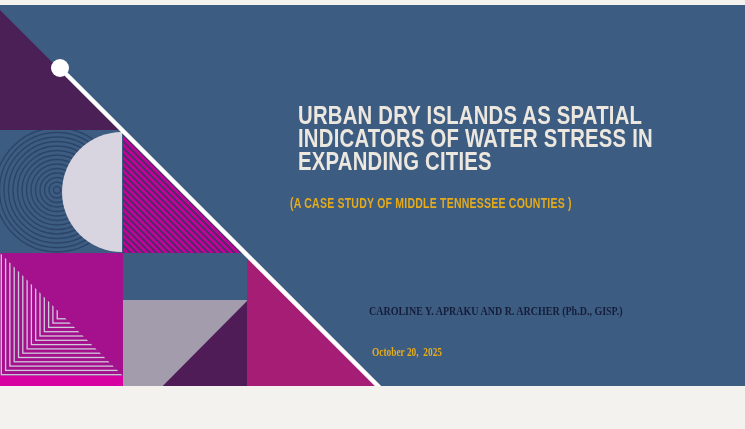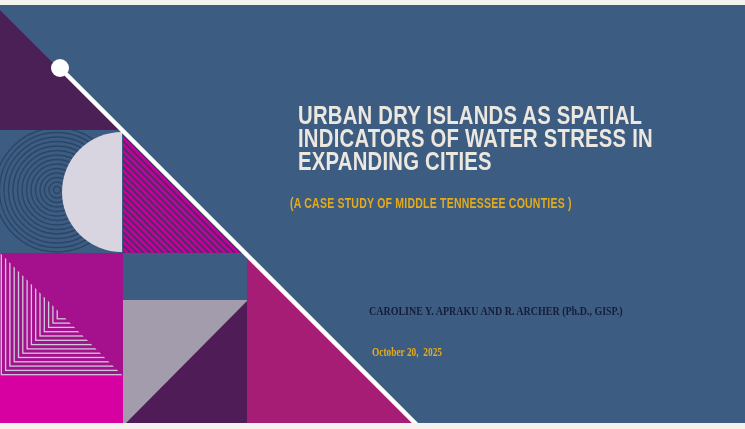--- a/index.html
+++ b/index.html
@@ -1,16 +1,16 @@
 <!DOCTYPE html>
 <html><head>
 <meta charset="utf-8">
 <style>
   html,body{margin:0;padding:0;background:#f4f2ee;}
-  #slide{position:relative;width:745px;height:429px;overflow:hidden;background:#f4f2ee;font-family:"Liberation Sans",sans-serif;}
+  #slide{position:relative;width:745px;height:386px;overflow:hidden;background:#f4f2ee;font-family:"Liberation Sans",sans-serif;}
   #shapes{position:absolute;left:0;top:0;}
   .txt{position:absolute;transform-origin:top left;}
   #title{left:298px;top:104px;width:480px;font-weight:bold;font-size:26px;line-height:23px;letter-spacing:.3px;transform:scaleX(.78);}
   #subtitle{left:290px;top:195px;width:420px;font-weight:bold;font-size:14px;line-height:16px;letter-spacing:.3px;transform:scaleX(.75);}
   #author{left:369px;top:304px;width:380px;font-family:"Liberation Serif",serif;font-weight:bold;font-size:12.5px;line-height:15px;transform:scaleX(.8);}
   #date{left:372px;top:344px;width:160px;font-family:"Liberation Serif",serif;font-weight:bold;font-size:13px;line-height:15px;white-space:pre;transform:scaleX(.72);}
 </style>
 </head>
 <body>
 

